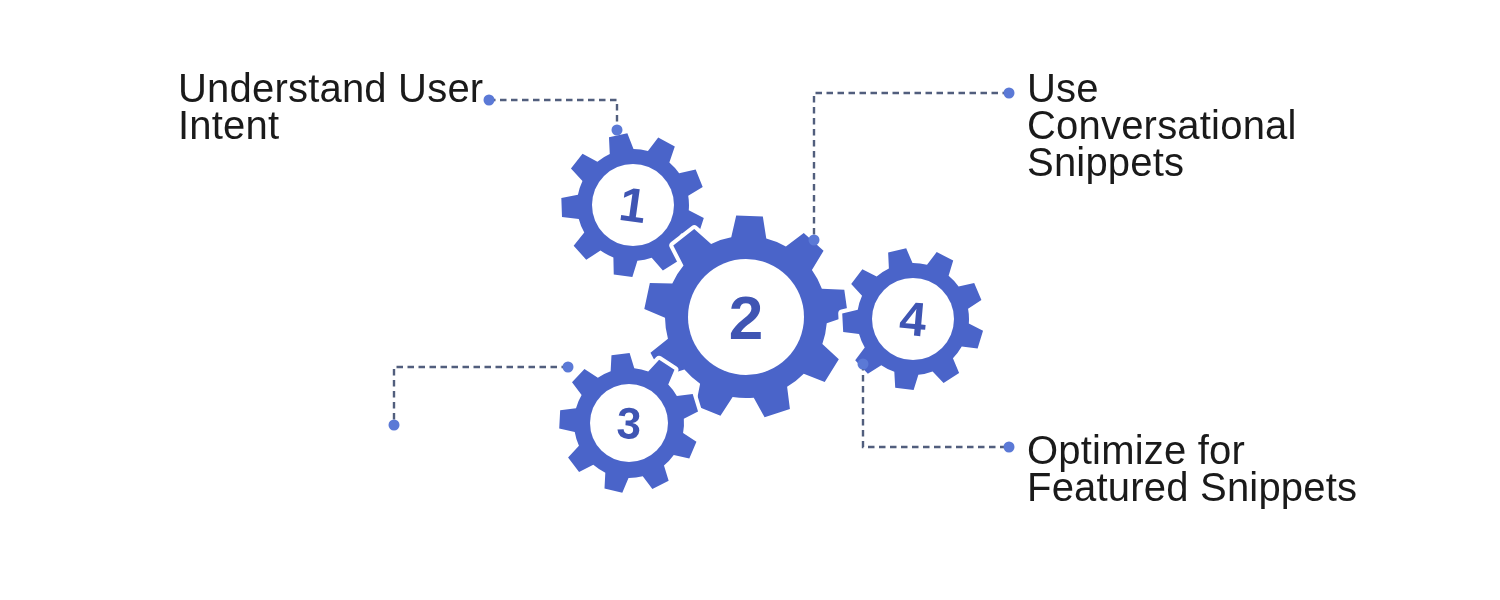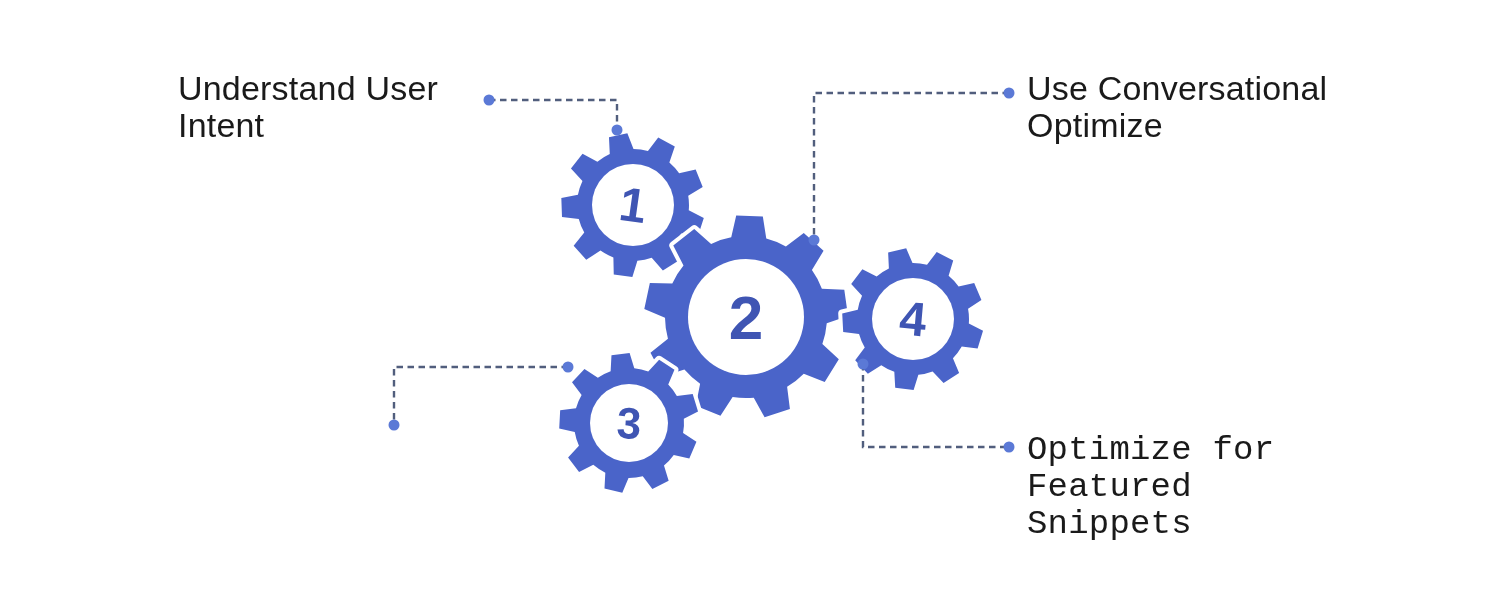--- a/index.html
+++ b/index.html
@@ -15,30 +15,30 @@
     overflow: hidden;
     font-family: "Liberation Sans", sans-serif;
   }
   #diagram-svg {
     position: absolute;
     left: 0;
     top: 0;
   }
   .step-label {
     position: absolute;
-    font-size: 34px;
+    font-size: 40px;
     line-height: 37px;
     color: #1a1a1a;
     white-space: pre-line;
     letter-spacing: 0.2px;
   }
   .label-pos-1 { left: 178px; top: 70px;  width: 320px; }
   .label-pos-2 { left: 1027px; top: 70px; width: 340px; }
   .label-pos-3 { left: 178px; top: 432px; width: 320px; }
-  .label-pos-4 { left: 1027px; top: 432px; width: 340px; font-family: Liberation Mono, monospace; }
+  .label-pos-4 { left: 1027px; top: 432px; width: 340px; }
 </style>
 </head>
 <body>
 
 <div class="canvas">
 
   <svg id="diagram-svg" width="1500" height="600" viewBox="0 0 1500 600">
       <g>
         <path d="M 609.78 154.04 L 608.97 137.13 L 627.35 133.22 L 633.49 149.00 A 56 56 0 0 1 647.97 151.04 L 658.21 137.56 L 674.81 146.38 L 669.37 162.42 A 56 56 0 0 1 679.15 173.28 L 695.67 169.55 L 702.71 186.97 L 688.23 195.76 A 56 56 0 0 1 688.74 210.37 L 703.79 218.12 L 697.99 236.00 L 681.25 233.42 A 56 56 0 0 1 672.25 244.94 L 678.80 260.56 L 662.86 270.52 L 651.69 257.79 A 56 56 0 0 1 637.39 260.83 L 632.37 277.00 L 613.76 274.38 L 613.39 257.45 A 56 56 0 0 1 600.48 250.59 L 586.24 259.75 L 573.66 245.78 L 584.26 232.58 A 56 56 0 0 1 578.78 219.02 L 561.99 216.88 L 561.33 198.10 L 577.94 194.79 A 56 56 0 0 1 582.46 180.89 L 570.96 168.46 L 582.53 153.65 L 597.38 161.79 A 56 56 0 0 1 609.78 154.04 Z" fill="#4a64c9" stroke="#ffffff" stroke-width="8" stroke-linejoin="round"></path>
         <path d="M 609.78 154.04 L 608.97 137.13 L 627.35 133.22 L 633.49 149.00 A 56 56 0 0 1 647.97 151.04 L 658.21 137.56 L 674.81 146.38 L 669.37 162.42 A 56 56 0 0 1 679.15 173.28 L 695.67 169.55 L 702.71 186.97 L 688.23 195.76 A 56 56 0 0 1 688.74 210.37 L 703.79 218.12 L 697.99 236.00 L 681.25 233.42 A 56 56 0 0 1 672.25 244.94 L 678.80 260.56 L 662.86 270.52 L 651.69 257.79 A 56 56 0 0 1 637.39 260.83 L 632.37 277.00 L 613.76 274.38 L 613.39 257.45 A 56 56 0 0 1 600.48 250.59 L 586.24 259.75 L 573.66 245.78 L 584.26 232.58 A 56 56 0 0 1 578.78 219.02 L 561.99 216.88 L 561.33 198.10 L 577.94 194.79 A 56 56 0 0 1 582.46 180.89 L 570.96 168.46 L 582.53 153.65 L 597.38 161.79 A 56 56 0 0 1 609.78 154.04 Z" fill="#4a64c9" stroke-linejoin="round"></path>
@@ -82,19 +82,19 @@
         <path d="M 863 364 L 863 447 L 1008 447" fill="none" stroke="#515e7d" stroke-width="2.4" stroke-dasharray="6.5 4.5"></path>
         <circle cx="863" cy="364" r="5.5" fill="#5b79d6"></circle>
         <circle cx="1009" cy="447" r="5.5" fill="#5b79d6"></circle>
       </g>
     </svg>
 
   <div class="step-label label-pos-1">Understand User
 Intent</div>
 
   <div class="step-label label-pos-2">Use Conversational
-Optimize</div>
+Snippets</div>
 
 
   <div class="step-label label-pos-4">Optimize for
 Featured Snippets</div>
 
 </div>
 
 </body></html>

